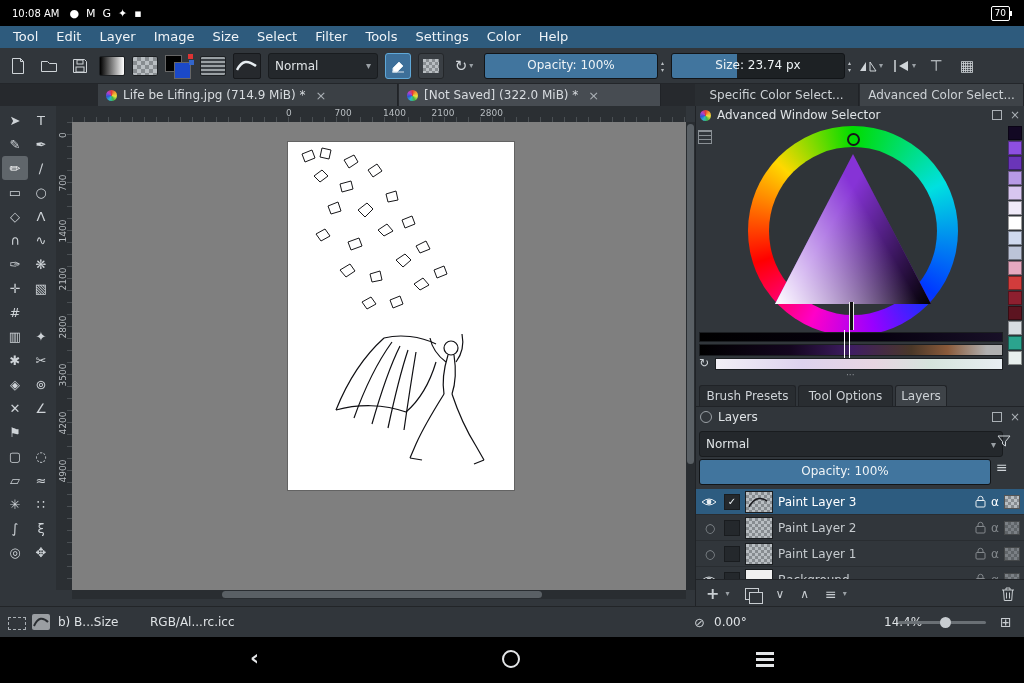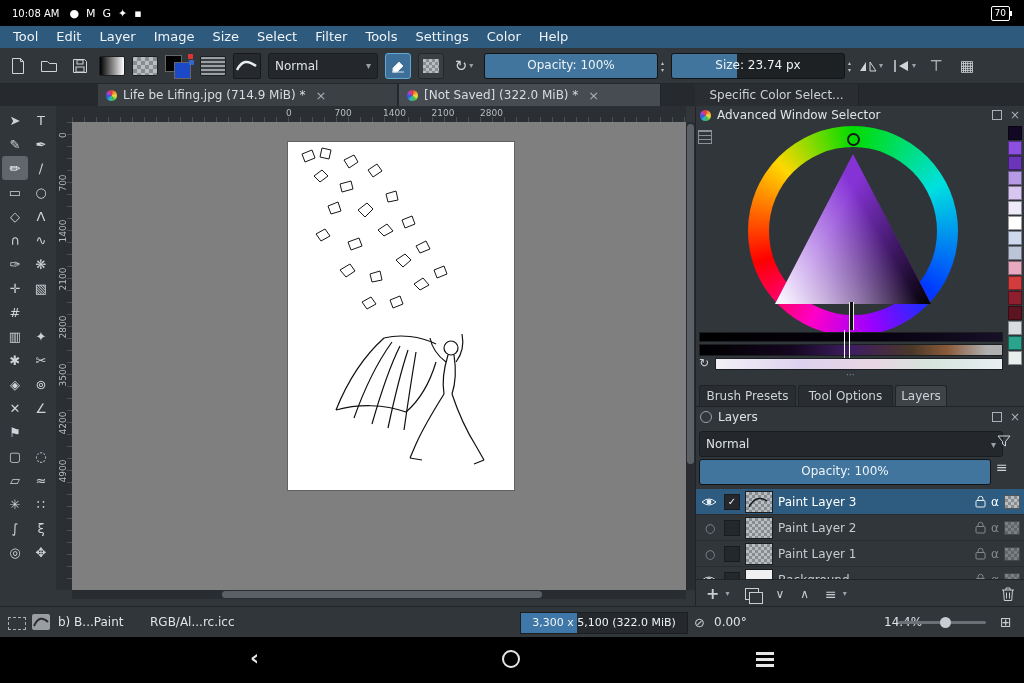--- a/index.html
+++ b/index.html
@@ -291,20 +291,23 @@
       <span>Life be Lifing.jpg (714.9 MiB) *</span>
       <span class="tab-close">×</span>
     </span>
     <span class="doc-tab active" style="left:363px;width:262px;">
       <span class="klogo"></span>
       <span>[Not Saved]  (322.0 MiB) *</span>
       <span class="tab-close">×</span>
     </span>
     <span class="docker-top-tab" style="left:695px;width:164px;">
       <span>Specific Color Select...</span>
+    </span>
+    <span class="docker-top-tab active" style="left:860px;width:164px;">
+      <span>Advanced Color Select...</span>
     </span>
   </div>
 
   <div id="toolbox" class="abs">
       <div class="tool-cell">➤</div>
       <div class="tool-cell">T</div>
       <div class="tool-cell">✎</div>
       <div class="tool-cell">✒</div>
       <div class="tool-cell selected">✏</div>
       <div class="tool-cell">∕</div>
@@ -583,26 +586,22 @@
     </div>
   </div>
 
   <div id="krita-status" class="abs">
     <span id="sel-icon"></span>
     <span id="brush-chip">
       <svg width="18" height="16" viewBox="0 0 18 16">
           <path d="M2 12 C6 3 11 3 16 8" stroke="#2a2e32" stroke-width="2" fill="none"></path>
         </svg>
     </span>
-    <span id="brush-label">b) B...Paint</span>
+    <span id="brush-label">b) B...Size</span>
     <span id="profile-label">RGB/Al...rc.icc</span>
-    <span id="mem-bar">
-      <span class="fill"></span>
-      <span class="lbl">3,300 x 5,100 (322.0 MiB)</span>
-    </span>
     <span id="angle-icon">⊘</span>
     <span id="angle-label">0.00°</span>
     <span id="zoom-label">14.4%</span>
     <span id="zoom-slider">
         <span class="handle"></span>
       </span>
     <span id="fit-icon">⊞</span>
   </div>
 
   <div id="android-nav" class="abs">

